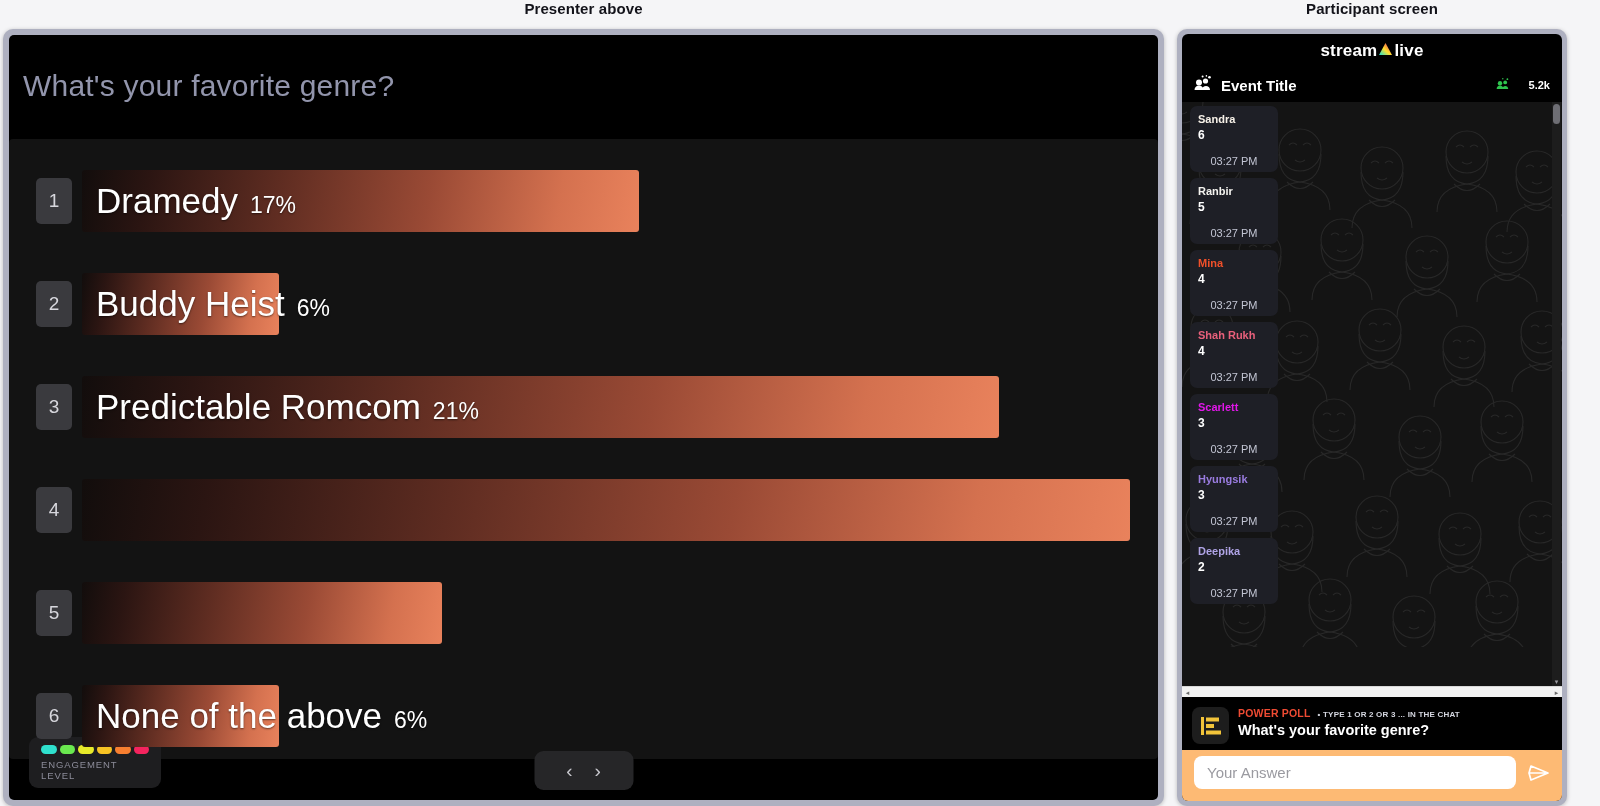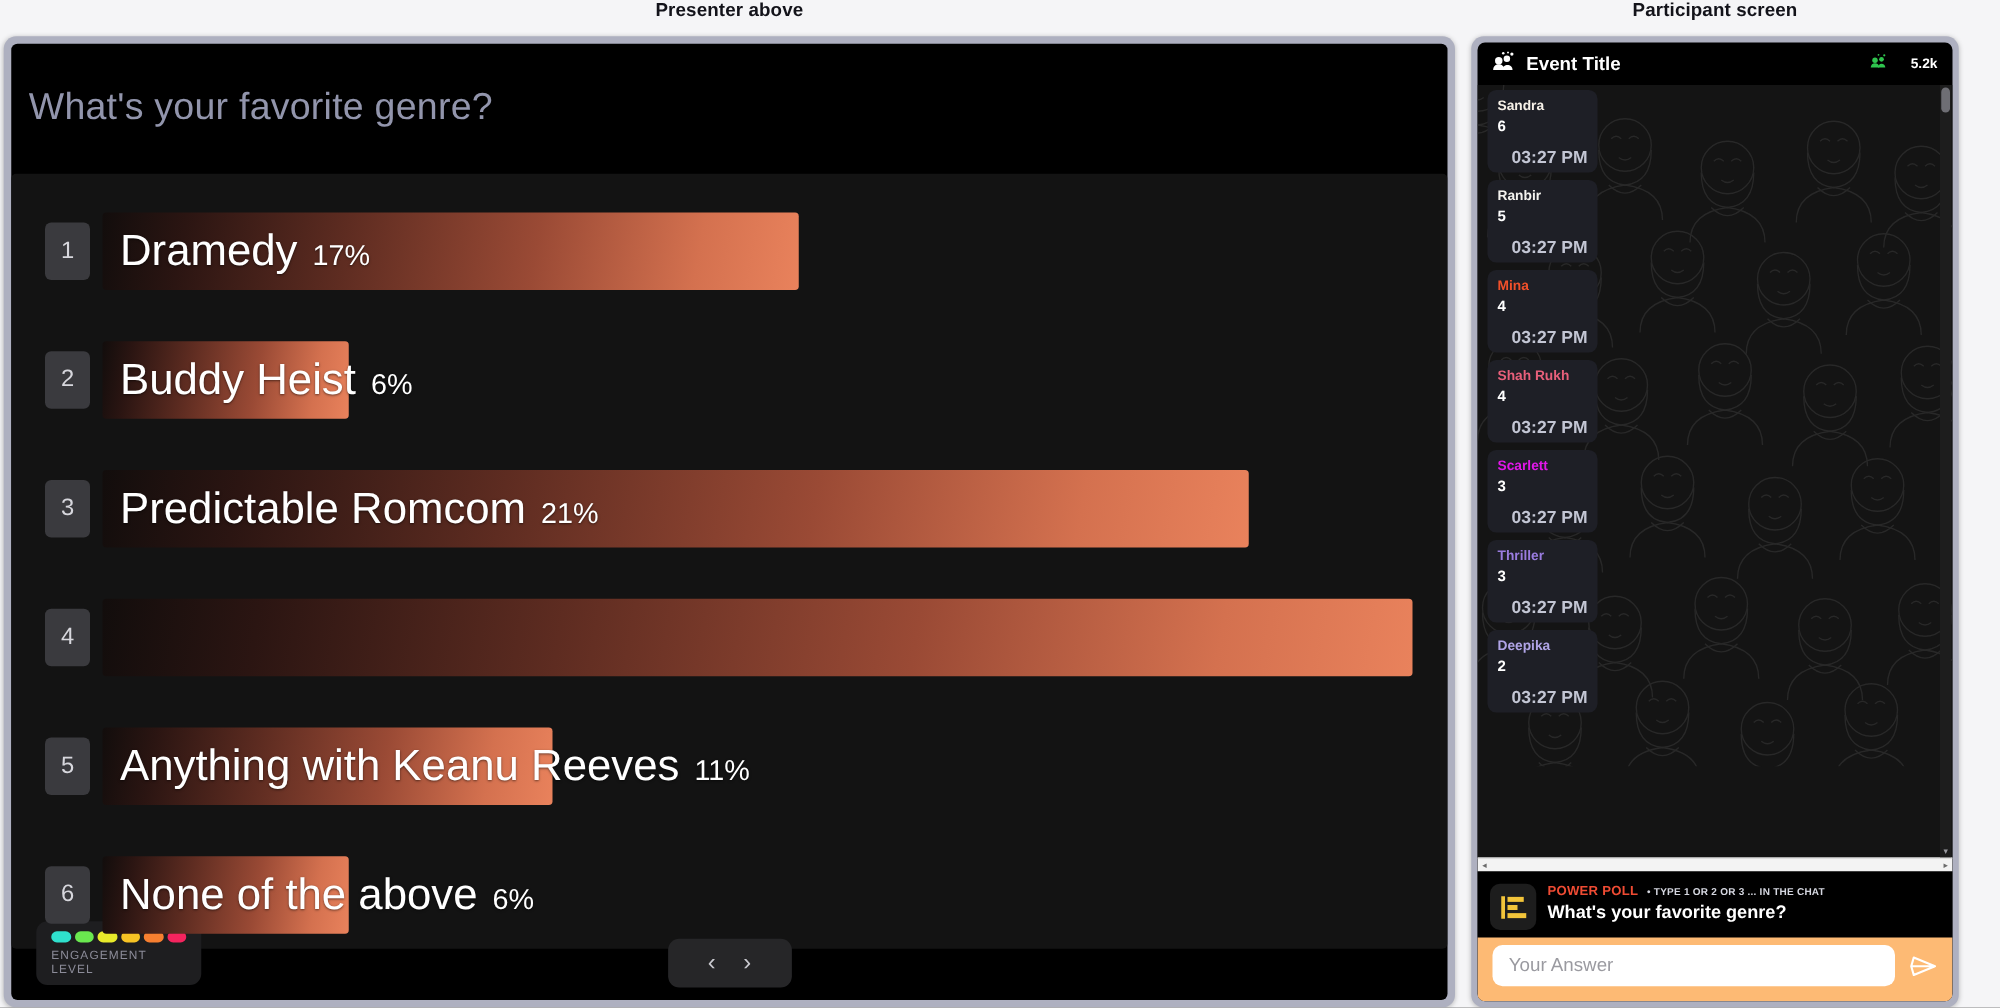--- a/index.html
+++ b/index.html
@@ -180,21 +180,21 @@
   }
   .card {
     width: 88px; min-height: 66px;
     background: #1e1f26;
     border-radius: 7px;
     padding: 6px 8px 5px 8px;
     display: flex; flex-direction: column;
   }
   .card-name { font-size: 11px; font-weight: bold; line-height: 1.3; }
   .card-value { font-size: 12px; font-weight: bold; color: #fff; margin-top: 2px; }
-  .card-time { font-size: 14px; color: #c3c6d4; margin-top: auto; text-align: right; font-weight: bold; }
+  .card-time { font-size: 11px; color: #c3c6d4; margin-top: auto; text-align: center; font-weight: normal; }
 
   
   .vscroll {
     position: absolute; right: 1px; top: 0; bottom: 0; width: 9px;
     background: #1d1d1d; z-index: 4;
   }
   .vscroll .thumb {
     position: absolute; left: 1px; top: 2px; width: 7px; height: 20px;
     background: #6e6e74; border-radius: 4px;
   }
@@ -287,21 +287,20 @@
           <div class="poll-row">
             <div class="rank">4</div>
             <div class="bar-area">
               <div class="bar" style="width: 1048px;"></div>
             </div>
           </div>
           <div class="poll-row">
             <div class="rank">5</div>
             <div class="bar-area">
               <div class="bar" style="width: 360px;"></div>
-              <div class="bar-label">Anything with Keanu Reeves<span class="bar-pct">11%</span></div>
             </div>
           </div>
           <div class="poll-row">
             <div class="rank">6</div>
             <div class="bar-area">
               <div class="bar" style="width: 197px;"></div>
               <div class="bar-label">None of the above<span class="bar-pct">6%</span></div>
             </div>
           </div>
         </div>
@@ -322,20 +321,36 @@
         <span class="nav-btn">‹</span>
         <span class="nav-btn">›</span>
       </div>
 
     </div>
   </div>
 
   <div class="participant-frame">
     <div class="participant-screen">
 
+      <div class="brand">
+        <span>stream</span>
+        <span class="tri">
+          <svg width="15" height="14" viewBox="0 0 15 14">
+            <defs>
+              <linearGradient id="triGrad" x1="0" y1="1" x2="1" y2="0">
+                <stop offset="0%" stop-color="#12e0d6"></stop>
+                <stop offset="45%" stop-color="#ffe02e"></stop>
+                <stop offset="100%" stop-color="#f41f5c"></stop>
+              </linearGradient>
+            </defs>
+            <path d="M7.5 1 L14 13 L1 13 Z" fill="url(#triGrad)"></path>
+          </svg>
+        </span>
+        <span>live</span>
+      </div>
 
       <div class="event-bar">
         <div class="event-left">
           <span>
             <svg width="19" height="16" viewBox="0 0 19 16" fill="#ffffff">
               <circle cx="5" cy="7.5" r="3"></circle>
                 <circle cx="11.5" cy="6" r="2.6"></circle>
               <path d="M0.5 15 c0-3 2.2-4.6 4.5-4.6 s4.5 1.6 4.5 4.6z"></path>
               <path d="M8 15 c0-2.6 1.9-4 4-4 s4 1.4 4 4z"></path>
               <circle cx="15.5" cy="2.2" r="1.3"></circle>
@@ -421,21 +436,21 @@
               <div class="card-name" style="color: rgb(232, 96, 123);">Shah Rukh</div>
               <div class="card-value">4</div>
               <div class="card-time">03:27 PM</div>
             </div>
             <div class="card">
               <div class="card-name" style="color: rgb(225, 23, 233);">Scarlett</div>
               <div class="card-value">3</div>
               <div class="card-time">03:27 PM</div>
             </div>
             <div class="card">
-              <div class="card-name" style="color: rgb(154, 124, 224);">Thriller</div>
+              <div class="card-name" style="color: rgb(154, 124, 224);">Hyungsik</div>
               <div class="card-value">3</div>
               <div class="card-time">03:27 PM</div>
             </div>
             <div class="card">
               <div class="card-name" style="color: rgb(176, 164, 230);">Deepika</div>
               <div class="card-value">2</div>
               <div class="card-time">03:27 PM</div>
             </div>
           </div>
 

